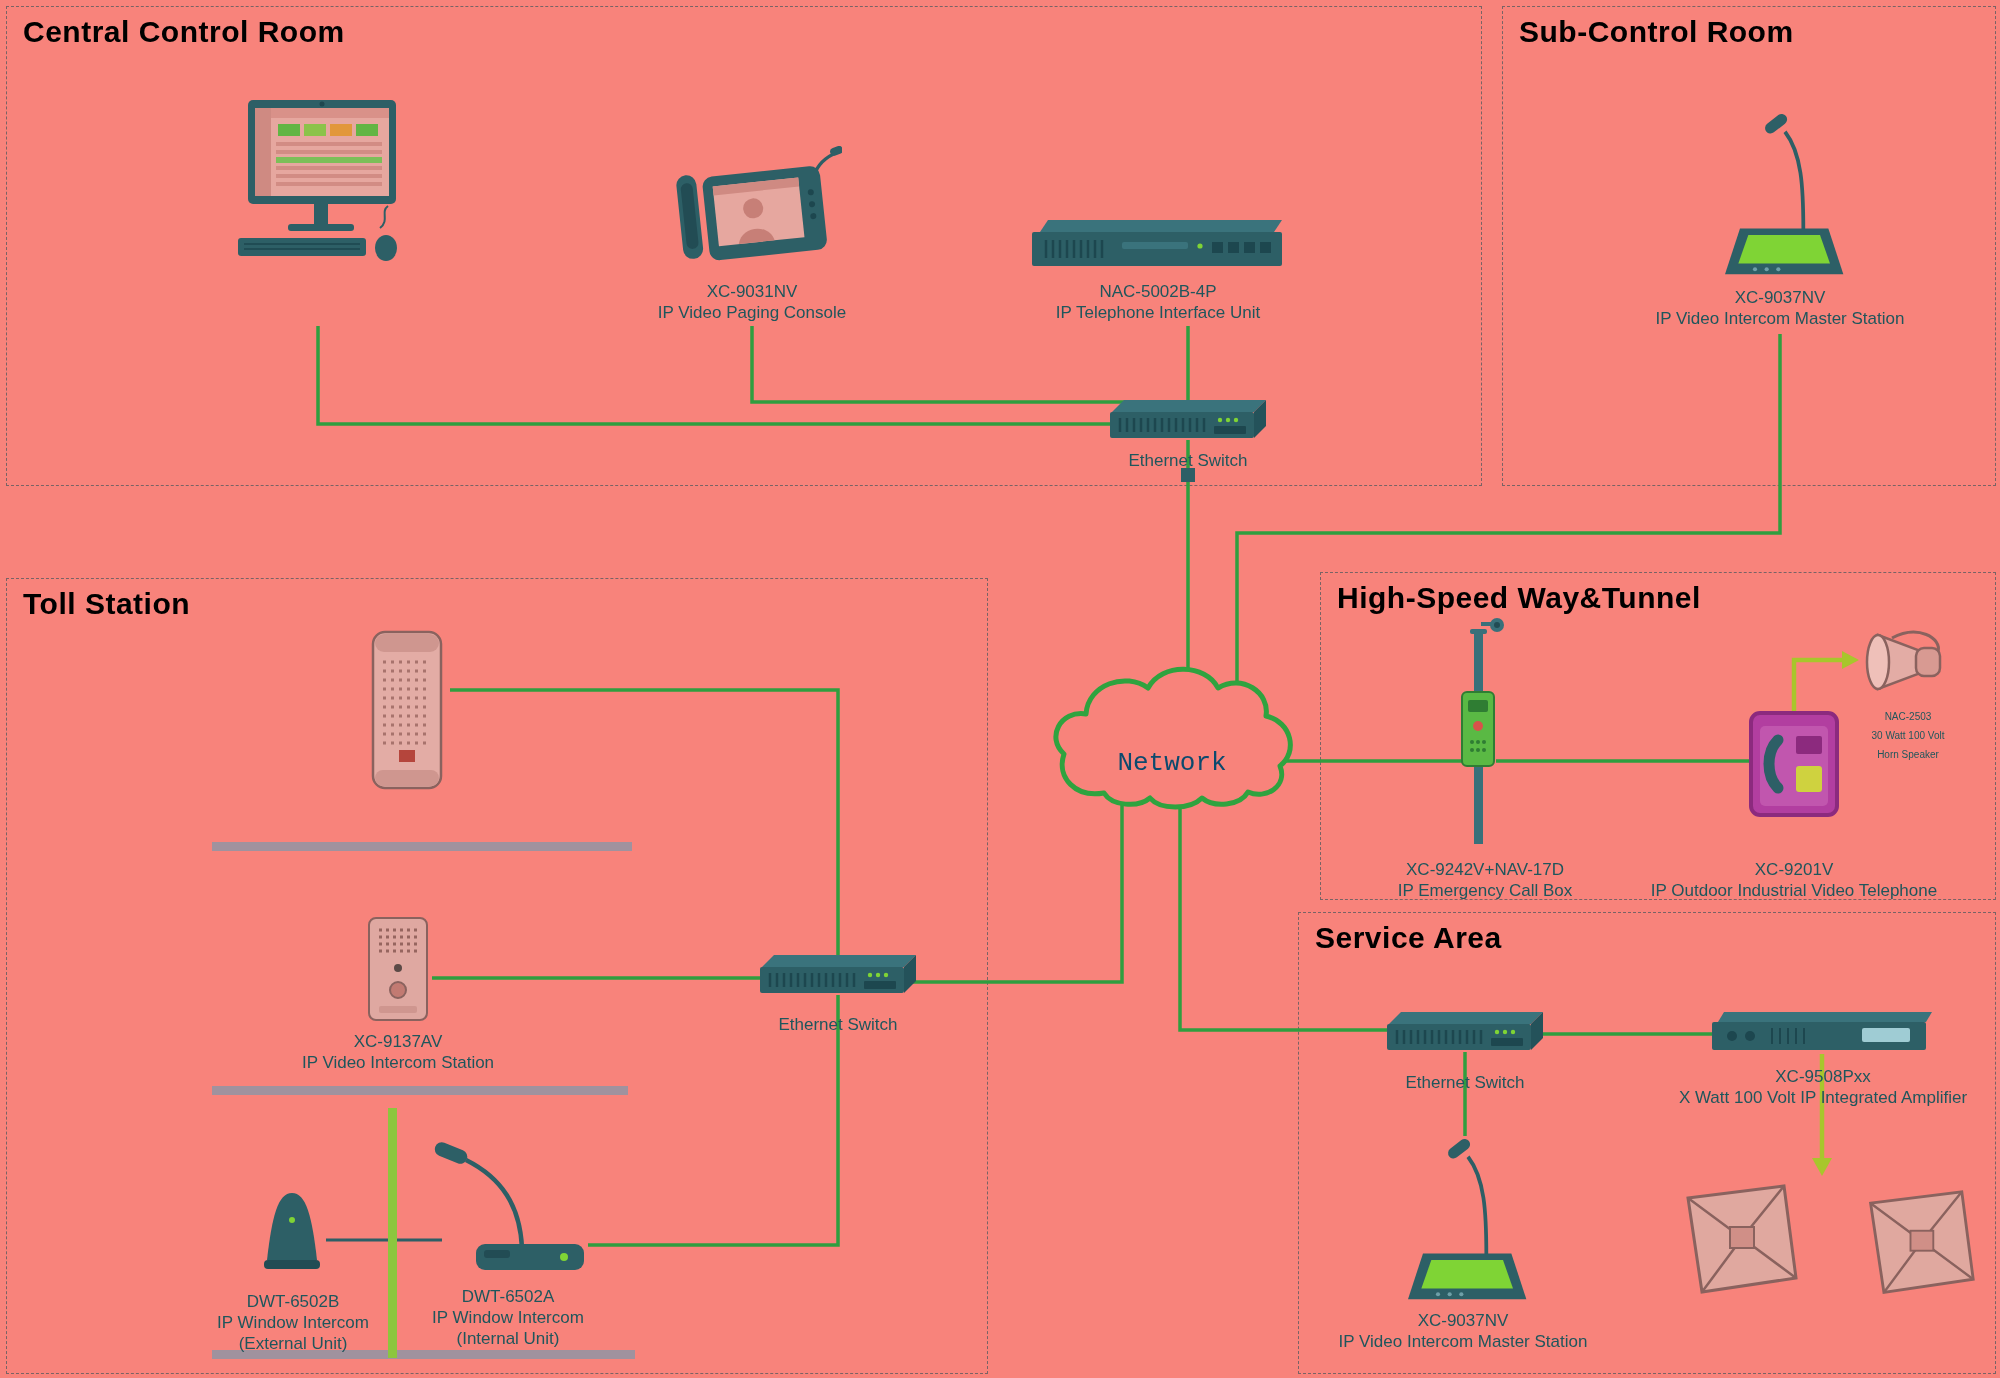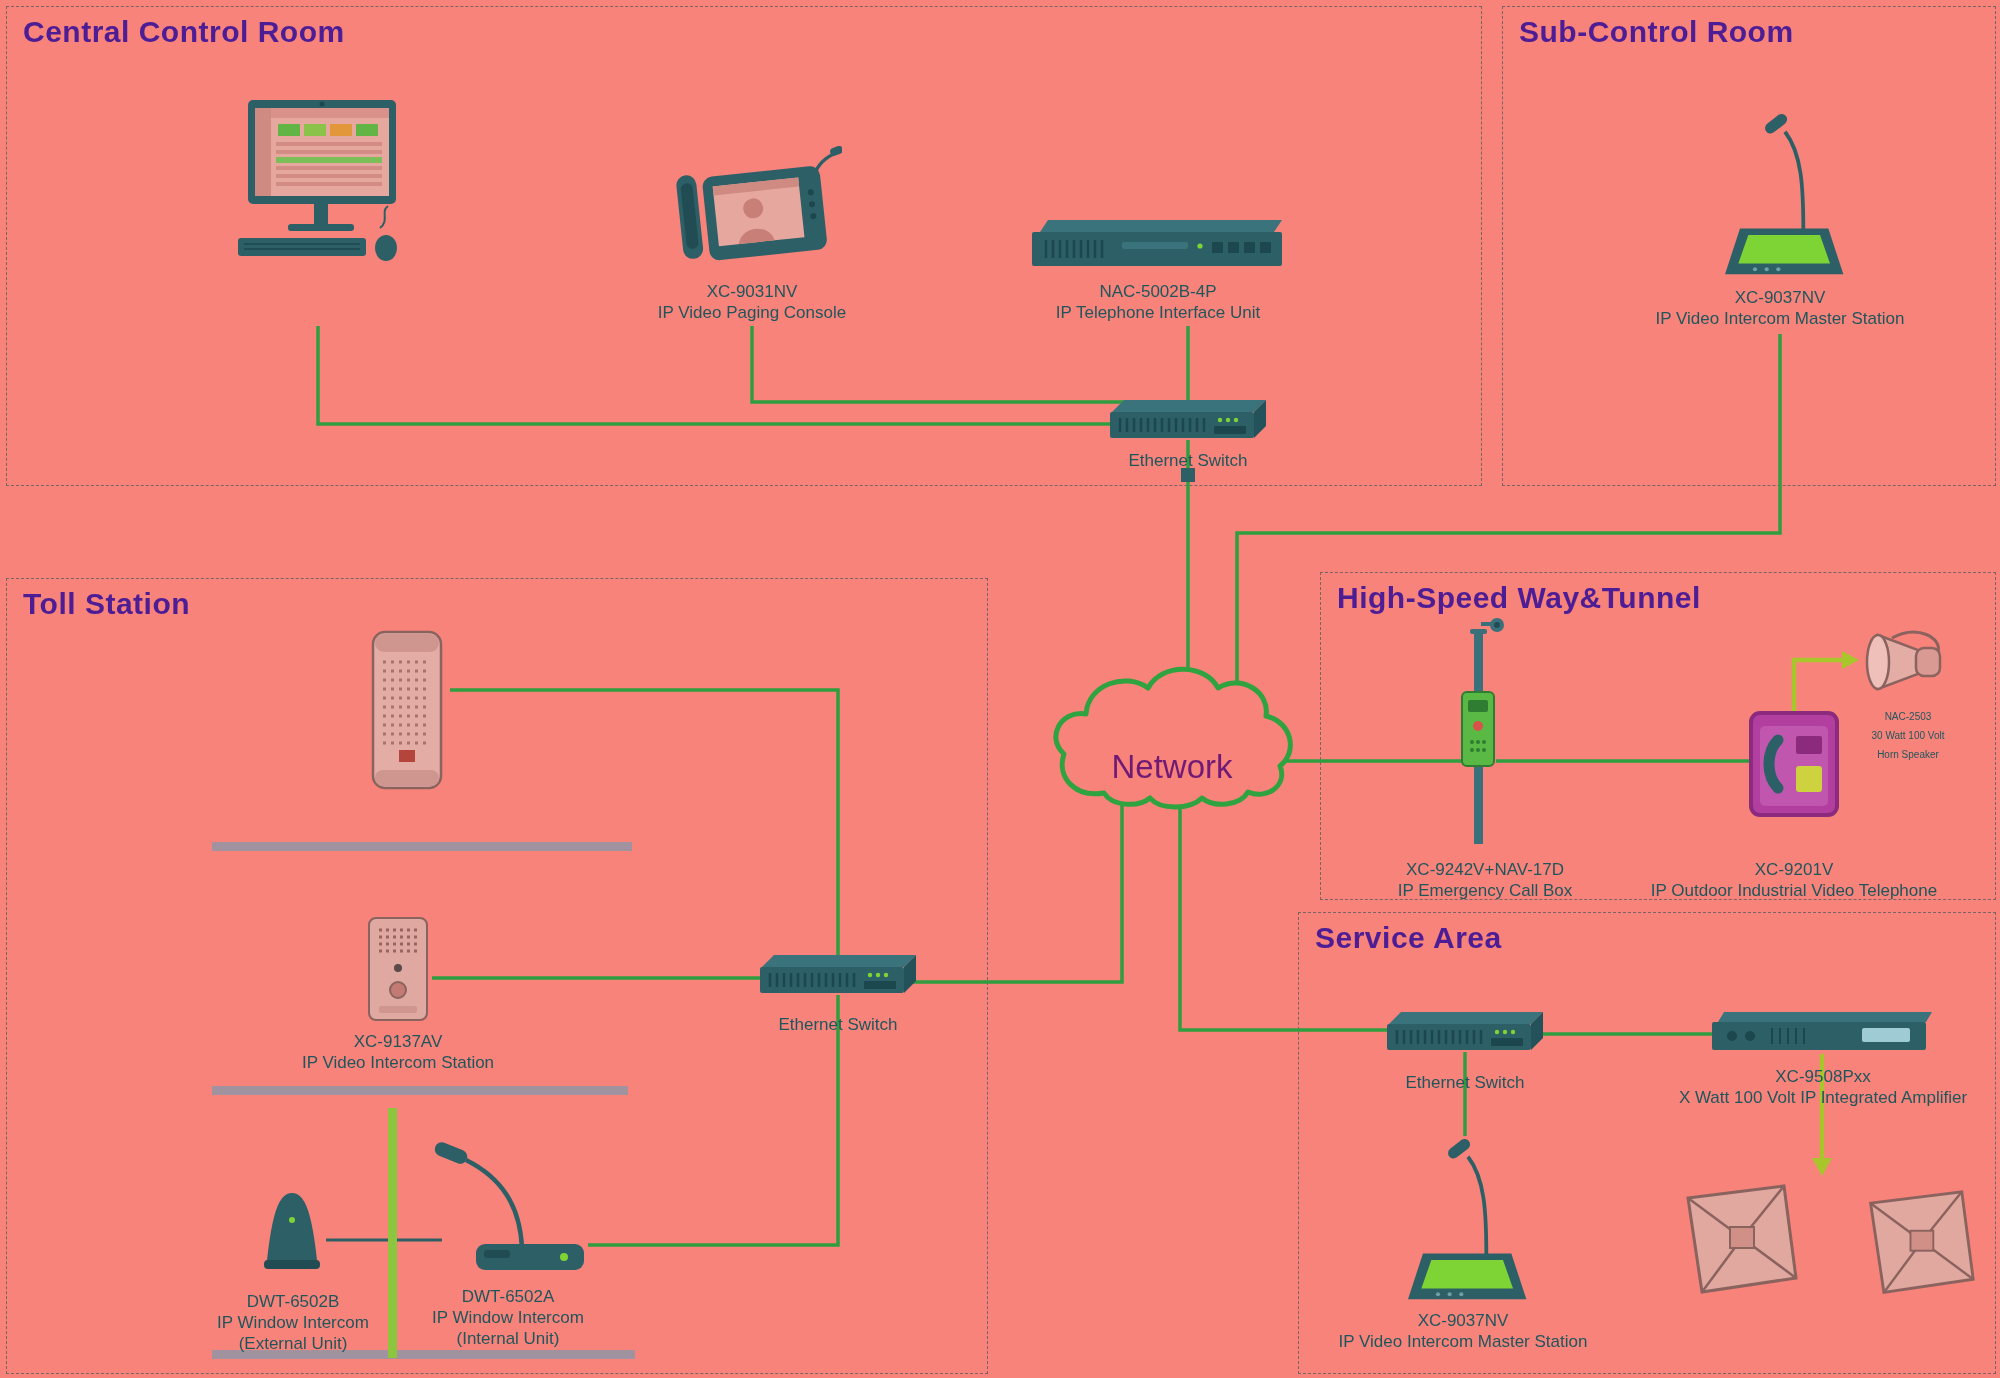--- a/index.html
+++ b/index.html
@@ -2,27 +2,27 @@
 <html><head>
 <meta charset="utf-8">
 <style>
   html,body{margin:0;padding:0;background:#f8837b;}
   .canvas{
     position:relative;width:2000px;height:1378px;background:#f8837b;overflow:hidden;
     font-family:"Liberation Sans",sans-serif;color:#1f565c;
   }
   #wires{position:absolute;left:0;top:0;z-index:1;pointer-events:none;}
   .region{position:absolute;border:1px dashed #7a6365;z-index:0;}
-  .region-title{position:absolute;left:16px;top:8px;font-size:30px;font-weight:600;color:#4c1d95;letter-spacing:.5px;white-space:nowrap;}
+  .region-title{position:absolute;left:16px;top:8px;font-size:30px;font-weight:600;color:#000000;letter-spacing:.5px;white-space:nowrap;}
   .bar{position:absolute;height:9px;background:#a0929e;z-index:2;}
   .window-bar{position:absolute;width:9px;background:#8cc63e;z-index:2;}
   .device{position:absolute;z-index:4;}
   .device svg{display:block;width:100%;height:100%;}
   .cloud{position:absolute;left:1042px;top:652px;width:260px;height:170px;z-index:3;}
-  .net-label{position:absolute;left:1072px;top:748px;width:200px;text-align:center;font-size:33px;color:#701a75;z-index:4;}
+  .net-label{position:absolute;left:1072px;top:748px;width:200px;text-align:center;font-size:26px;color:#0c4a6e;z-index:4;font-family:Liberation Mono, monospace;}
   .label{position:absolute;text-align:center;font-size:17px;line-height:21px;color:#1f565c;z-index:5;}
   .label.small{font-size:10px;line-height:19px;}
 </style>
 </head>
 <body>
 
 <div class="canvas">
 
   <svg id="wires" width="2000" height="1378" viewBox="0 0 2000 1378">
     <g stroke="#2f9e3f" stroke-width="3.5" fill="none">

